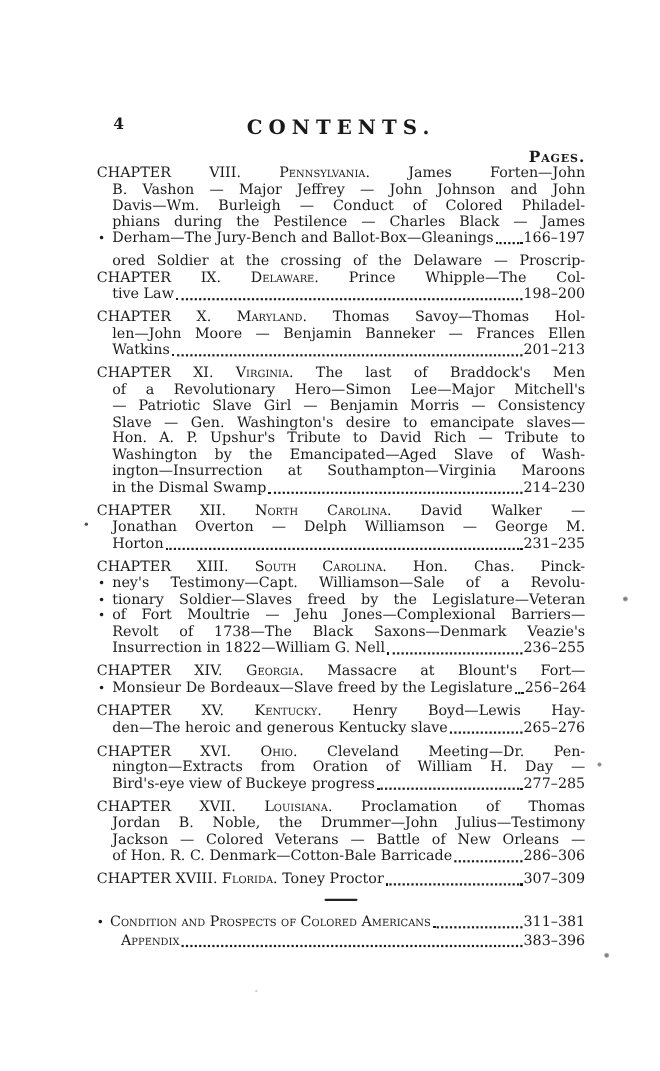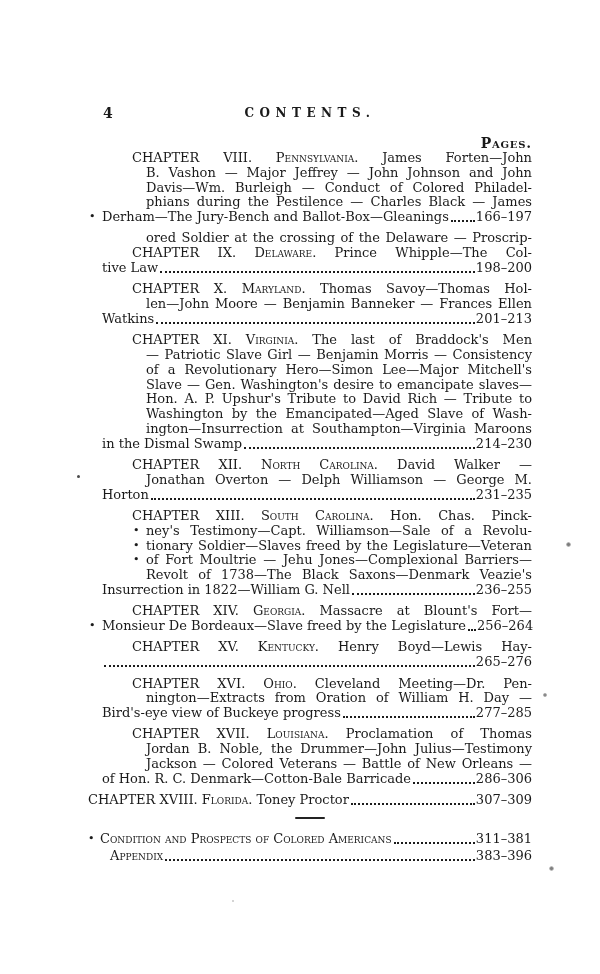--- a/index.html
+++ b/index.html
@@ -10,35 +10,35 @@
   }
   .page{
     position:relative;width:600px;height:974px;background:#ffffff;overflow:hidden;
   }
   .folio{
     position:absolute;left:103px;top:105px;
     font-size:14px;font-weight:700;letter-spacing:.5px;
   }
   .title{
     position:absolute;left:88px;top:106px;width:444px;
-    text-align:center;font-size:12px;font-weight:700;letter-spacing:5.5px;
+    text-align:center;font-size:18px;font-weight:700;letter-spacing:5.5px;
   }
   .pages-label{
     position:absolute;left:88px;top:135px;width:444px;
     text-align:right;font-variant:small-caps;font-weight:700;
     font-size:14px;letter-spacing:.8px;
   }
   .toc{
     position:absolute;left:88px;top:151px;width:444px;
     font-size:13px;
   }
   .entry{margin-bottom:6.5px;}
   .row{position:relative;line-height:14.8px;}
   .cont{padding-left:14px;}
-  .just{text-align:justify;text-align-last:justify;margin-left:44px;}
+  .just{text-align:justify;text-align-last:justify;}
   .leaderrow{display:flex;align-items:baseline;}
   .leaderrow .txt{white-space:nowrap;}
   .leader{
     flex:1 1 auto;min-width:8px;align-self:flex-end;
     border-bottom:2px dotted #1c1c1c;margin:0 1px 3px 2px;height:0;
   }
   .pgs{white-space:nowrap;}
   .sc{font-variant:small-caps;}
   .bullet{
     position:absolute;left:1px;top:0;font-size:11px;line-height:14.8px;
@@ -93,22 +93,22 @@
           <div class="row head just"><span class="txt"><span>CHAPTER X.</span>  <span class="sc">Maryland.</span>  <span>Thomas Savoy—Thomas Hol-</span></span></div>
           <div class="row cont just"><span>len—John Moore — Benjamin Banneker — Frances Ellen</span></div>
           <div class="row cont leaderrow">
             <span class="txt">Watkins</span>
             <span class="leader"></span>
             <span class="pgs">201–213</span>
           </div>
         </div>
         <div class="entry">
           <div class="row head just"><span class="txt"><span>CHAPTER XI.</span>  <span class="sc">Virginia.</span>  <span>The last of Braddock's Men</span></span></div>
+          <div class="row cont just"><span>of a Revolutionary Hero—Simon Lee—Major Mitchell's</span></div>
           <div class="row cont just"><span>— Patriotic Slave Girl — Benjamin Morris — Consistency</span></div>
-          <div class="row cont just"><span>of a Revolutionary Hero—Simon Lee—Major Mitchell's</span></div>
           <div class="row cont just"><span>Slave — Gen. Washington's desire to emancipate slaves—</span></div>
           <div class="row cont just"><span>Hon. A. P. Upshur's Tribute to David Rich — Tribute to</span></div>
           <div class="row cont just"><span>Washington by the Emancipated—Aged Slave of Wash-</span></div>
           <div class="row cont just"><span>ington—Insurrection at Southampton—Virginia Maroons</span></div>
           <div class="row cont leaderrow">
             <span class="txt">in the Dismal Swamp</span>
             <span class="leader"></span>
             <span class="pgs">214–230</span>
           </div>
         </div>
@@ -138,20 +138,21 @@
           <div class="row cont leaderrow">
             <span class="bullet">•</span>
             <span class="txt">Monsieur De Bordeaux—Slave freed by the Legislature</span>
             <span class="leader"></span>
             <span class="pgs">256–264</span>
           </div>
         </div>
         <div class="entry">
           <div class="row head just"><span class="txt"><span>CHAPTER XV.</span>  <span class="sc">Kentucky.</span>  <span>Henry Boyd—Lewis Hay-</span></span></div>
           <div class="row cont leaderrow">
+            <span class="txt">den—The heroic and generous Kentucky slave</span>
             <span class="leader"></span>
             <span class="pgs">265–276</span>
           </div>
         </div>
         <div class="entry">
           <div class="row head just"><span class="txt"><span>CHAPTER XVI.</span>  <span class="sc">Ohio.</span>  <span>Cleveland Meeting—Dr. Pen-</span></span></div>
           <div class="row cont just"><span>nington—Extracts from Oration of William H. Day —</span></div>
           <div class="row cont leaderrow">
             <span class="txt">Bird's-eye view of Buckeye progress</span>
             <span class="leader"></span>

